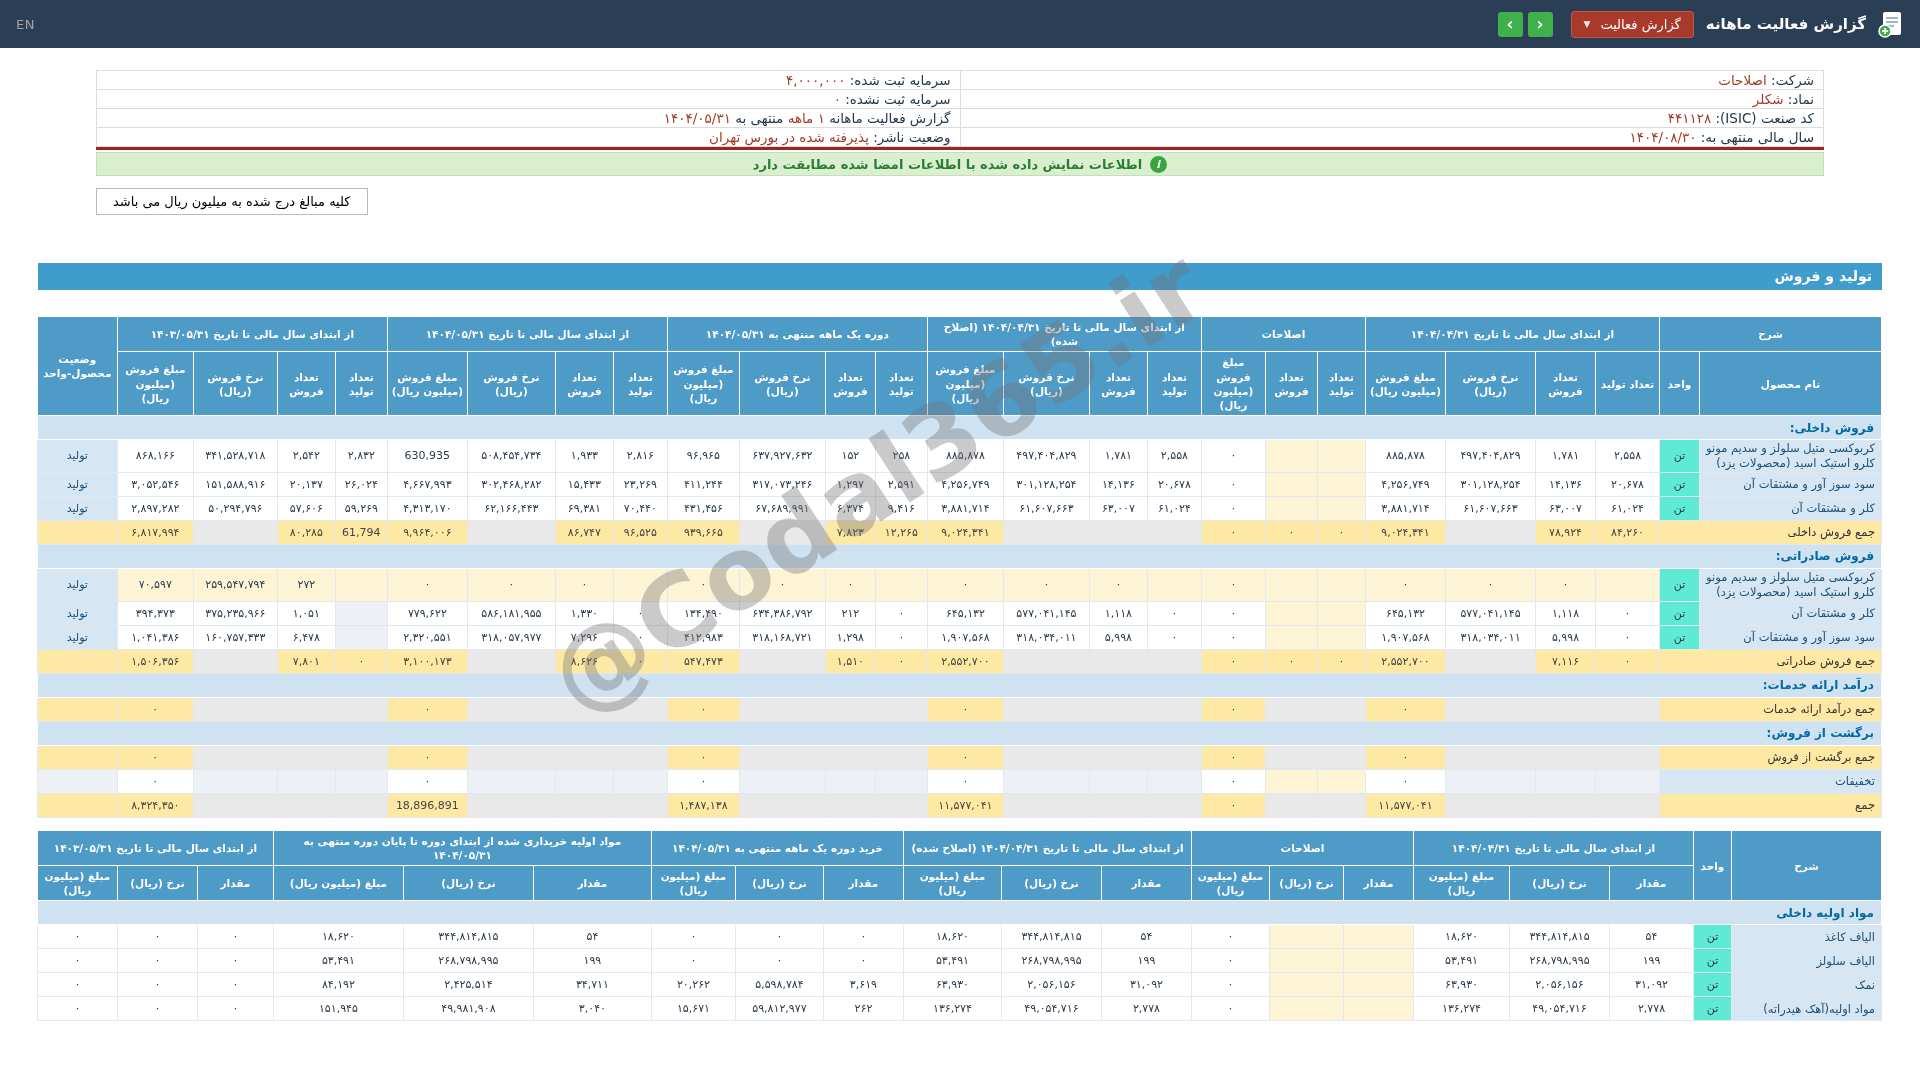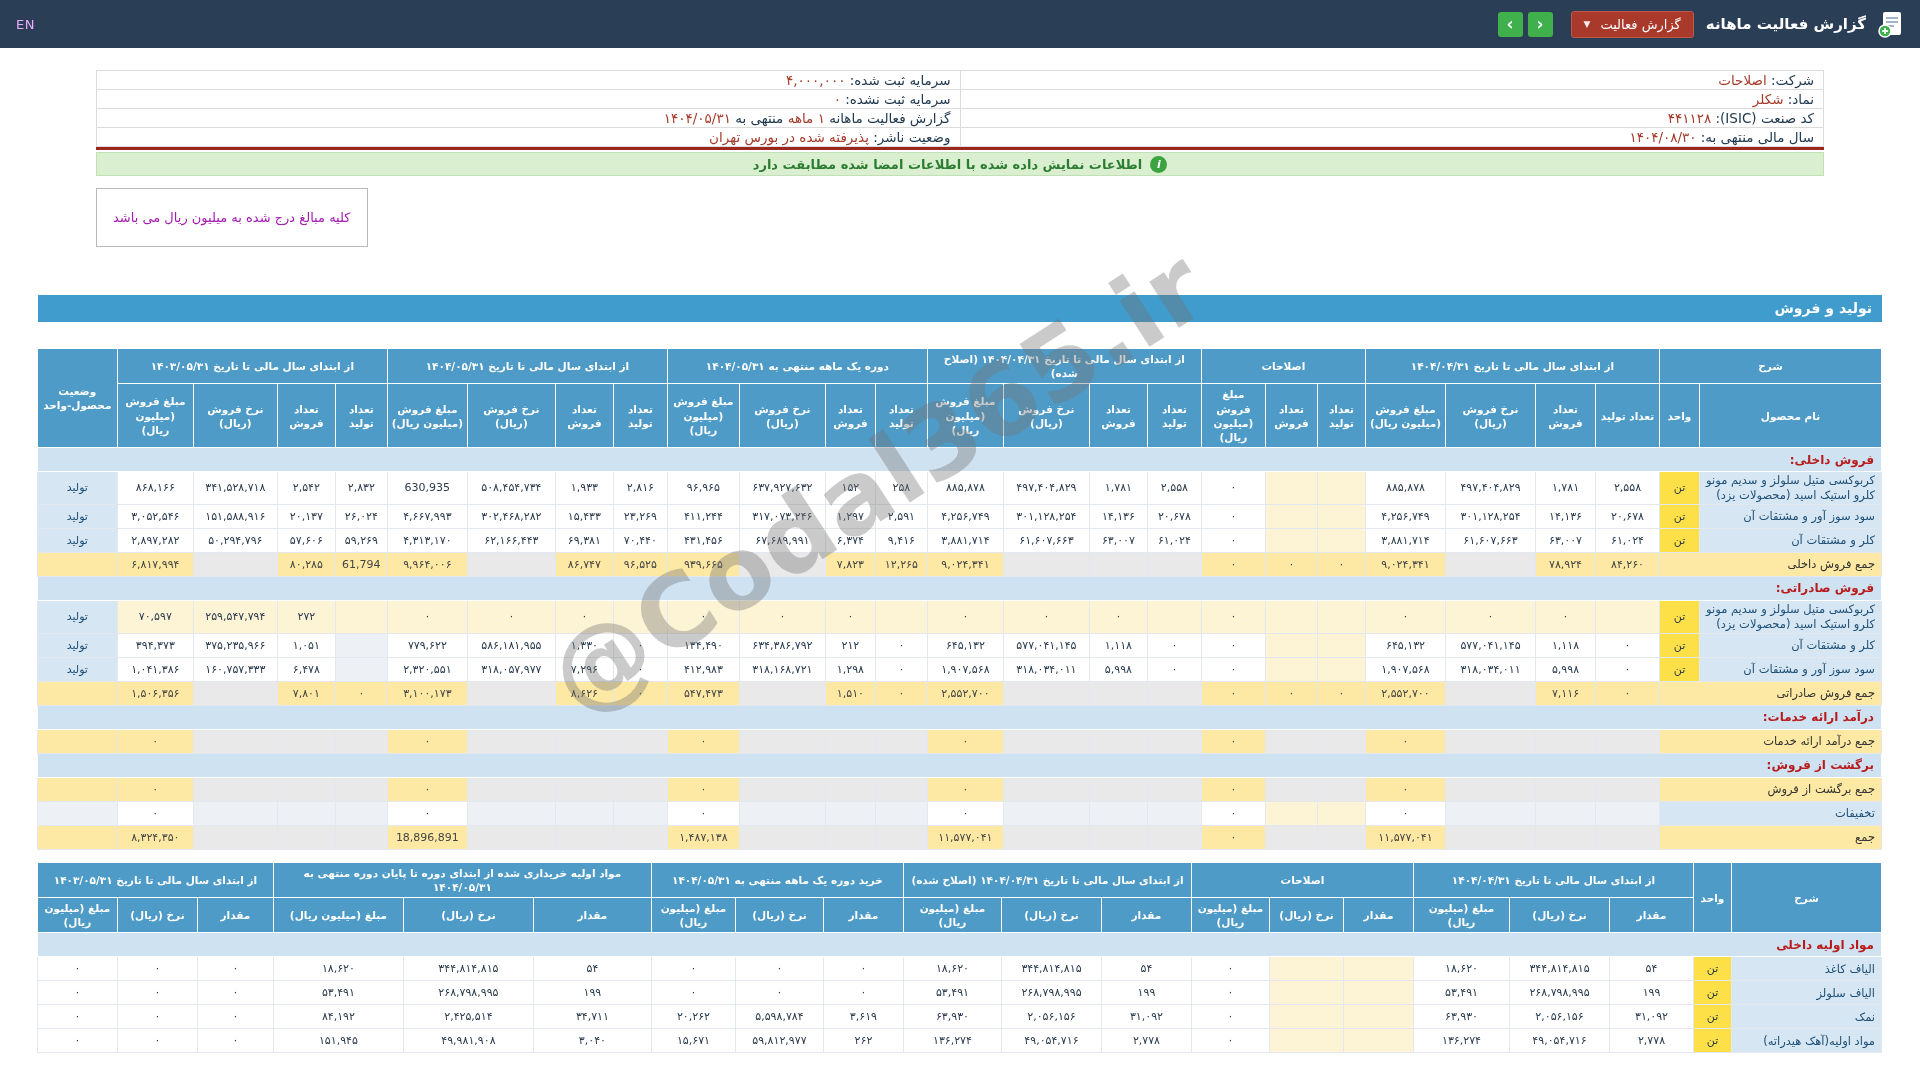--- a/index.html
+++ b/index.html
@@ -9,54 +9,54 @@
   
   .topbar{height:48px;background:#2a3e55;display:flex;align-items:center;padding:0 16px;gap:12px;}
   .report-icon{display:inline-flex;align-items:center;cursor:pointer;}
   .topbar-title{color:#fff;font-size:15px;font-weight:bold;}
   .report-dropdown{background:#a8392b;color:#fff;border:1px solid #c0584a;border-radius:3px;
     font-size:13px;padding:5px 12px;display:flex;gap:10px;align-items:center;cursor:pointer;font-family:inherit;}
   .report-dropdown .caret{font-size:9px;opacity:.9;}
   .nav-btns{direction:ltr;display:flex;gap:5px;margin-right:6px;}
   .nav-btns button{width:25px;height:25px;background:#3fb04c;border:none;border-radius:3px;color:#fff;
     font-size:17px;font-weight:bold;line-height:23px;cursor:pointer;font-family:inherit;}
-  .en{color:#f0abfc;font-size:13px;margin-right:auto;cursor:pointer;letter-spacing:.5px;}
+  .en{color:#a3a3a3;font-size:13px;margin-right:auto;cursor:pointer;letter-spacing:.5px;}
 
   
   .info-wrap{margin:22px 96px 0;}
   table.info{width:100%;border-collapse:collapse;font-size:13.5px;}
   table.info td{border:1px solid #dcdcdc;height:14px;padding:1px 9px;width:50%;}
   table.info .lbl{color:#20394f;}
   table.info .val{color:#a43a28;}
   .redline{height:3px;background:#9b261b;margin:0 96px;}
   .notice{margin:2px 96px 0;background:#d9efd0;border:1px solid #c2e0b8;height:24px;display:flex;
     align-items:center;justify-content:center;gap:8px;font-size:13px;color:#2c7d32;font-weight:bold;}
   .info-icon{width:17px;height:17px;border-radius:50%;background:#3ba33f;color:#fff;font-size:11px;
     font-weight:bold;font-style:italic;display:inline-flex;align-items:center;justify-content:center;flex:0 0 auto;}
   .amounts-wrap{margin:12px 96px 0;text-align:left;}
-  .amounts-box{display:inline-block;border:1px solid #b9b9b9;padding:21px 16px;font-size:13px;color:#a21caf;}
+  .amounts-box{display:inline-block;border:1px solid #b9b9b9;padding:5px 16px;font-size:13px;color:#000000;}
 
   
   .section{margin:8px 38px;}
   .section1{margin-top:48px;}
   .section2{margin-top:12px;}
   .section-bar{background:#3f9ccd;color:#fff;font-weight:bold;font-size:14px;height:27px;line-height:27px;padding:0 10px;}
   .section-sub{border:1px solid #e2e2e2;border-top:none;height:30px;line-height:29px;font-weight:bold;
     font-size:13px;padding:0 8px;color:#222;}
   .t-wrap{margin-top:26px;}
   .t-wrap2{margin-top:8px;}
 
   table.t{width:100%;border-collapse:collapse;table-layout:fixed;}
   .t th{background:#4e9bc7;color:#fff;font-size:10.5px;font-weight:bold;border:1px solid #fff;
     padding:3px 2px;line-height:1.35;vertical-align:middle;}
   .t td{border:1px solid #e2e8ee;font-size:11px;height:24px;padding:1px 3px;text-align:center;
     color:#2a3b4d;vertical-align:middle;overflow:hidden;}
   .t td.name{background:#d7e6f3;text-align:right;color:#1d4f76;padding:1px 6px;font-size:11.5px;line-height:1.3;}
-  .t td.unit{background:#fde047;}
-  .t td.sec-td{background:#cfe2f1;color:#b91c1c;font-weight:bold;text-align:right;padding:2px 7px;
+  .t td.unit{background:#5eead4;}
+  .t td.sec-td{background:#cfe2f1;color:#0369a1;font-weight:bold;text-align:right;padding:2px 7px;
     font-size:12px;border-color:#fff;}
   .t td.status{background:#d7e6f3;color:#1d4f76;}
   .t td.status.nostat{background:#edf1f5;}
   .t tr.d td.empty{background:#edf1f5;}
   .t tr.d td.empty.adj{background:#fdf4d6;}
   .t tr.d.hl td.num{background:#fdf4d6;}
   .t tr.tot td{background:#fde9a3;color:#444;}
   .t tr.tot td.name{background:#fde9a3;color:#333;text-align:right;}
   .t tr.tot td.empty{background:#e9e9e9;}
   .t tr.tot td.status{background:#fde9a3;}

